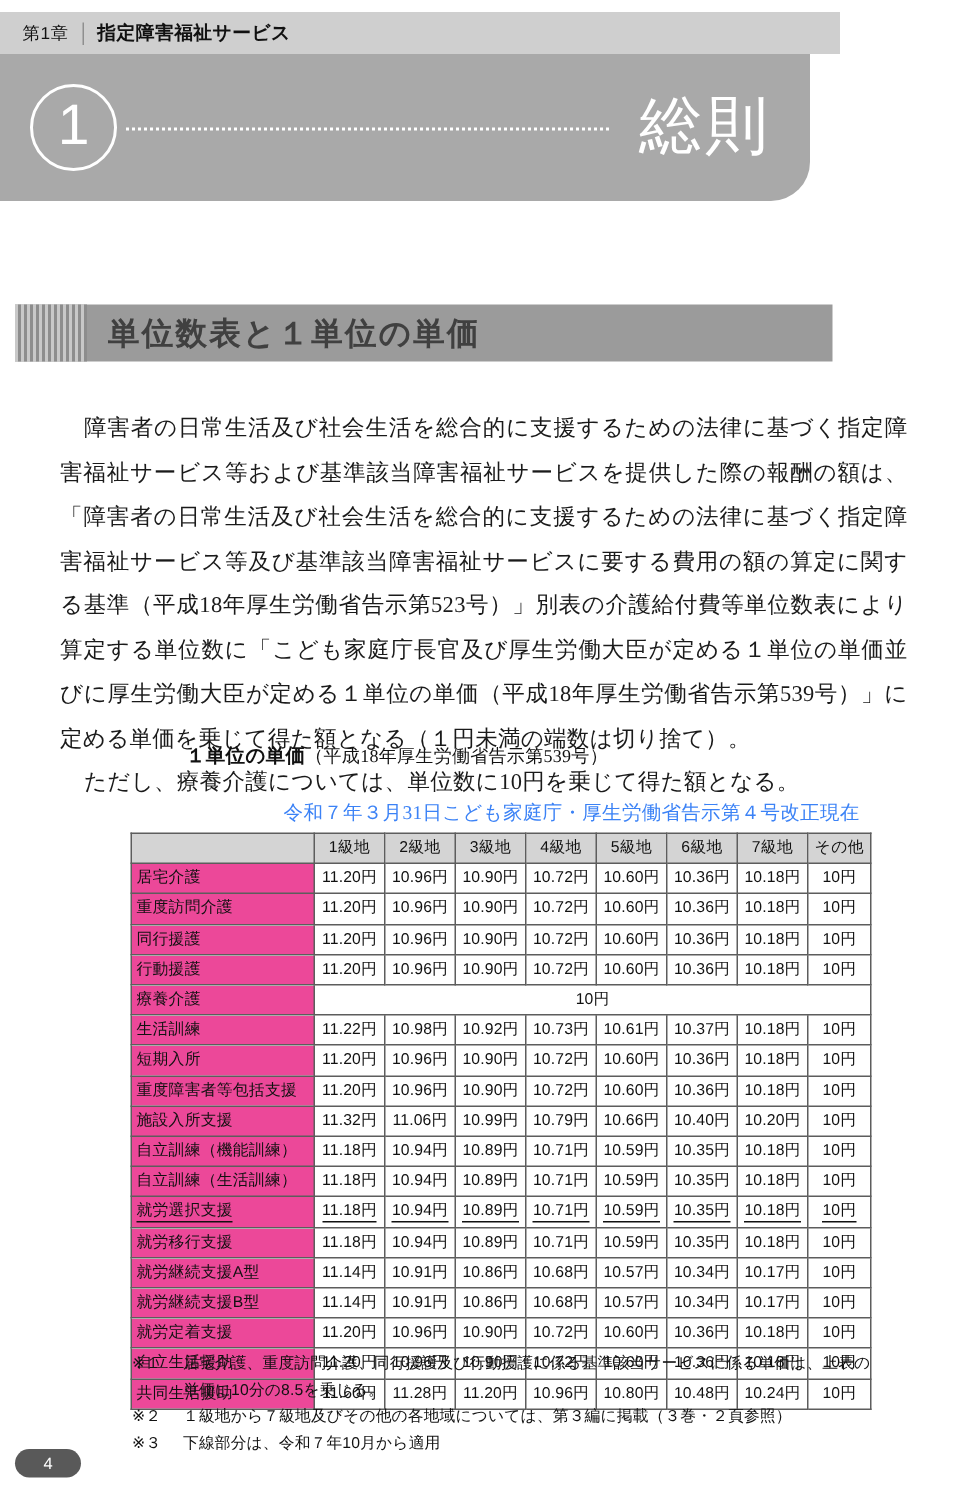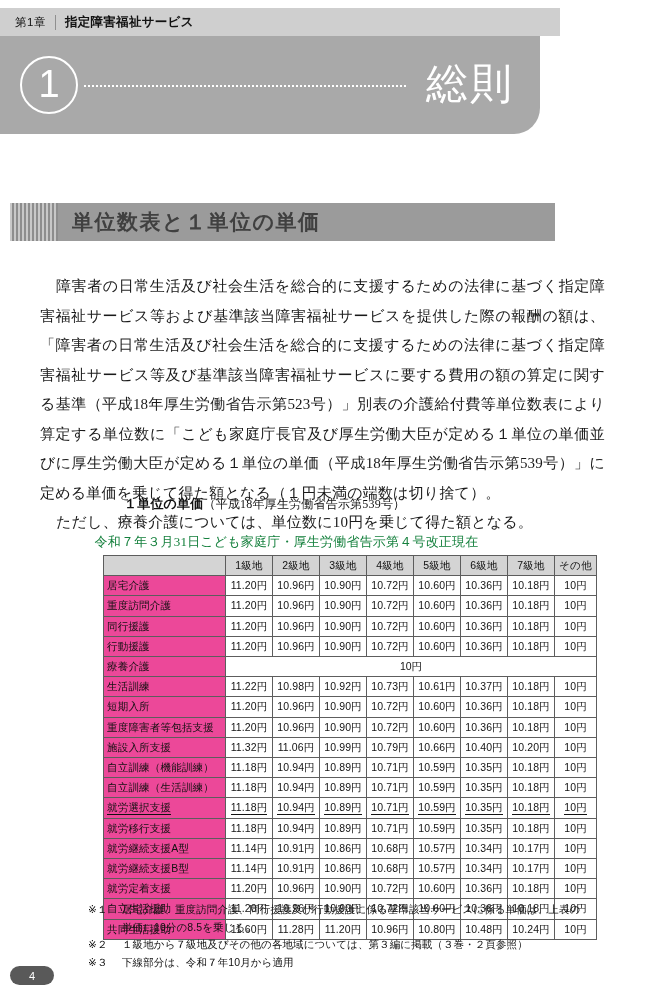--- a/index.html
+++ b/index.html
@@ -156,42 +156,41 @@
   .caption-line2 { padding-left: 10px; }
   .caption-note {
     font-family: "Liberation Serif", "DejaVu Serif", serif;
     font-weight: 400;
     font-size: 12px;
   }
   .table-asof {
     position: absolute;
     top: 533px;
     left: 0; right: 72px;
-    text-align: center;
+    text-align: right;
     font-family: "Liberation Serif", "DejaVu Serif", serif;
     font-size: 13px;
     letter-spacing: 0.2px;
-    color: #15803d;
+    color: #3b82f6;
   }
 
   
   .price-table-wrap {
     position: absolute;
     top: 555px;
     left: 87px;
     width: 485px;
   }
   table.price-table {
     border-collapse: collapse;
     width: 100%;
     font-family: "Liberation Sans", "DejaVu Sans", sans-serif;
     font-size: 10.5px;
     color: #111;
     table-layout: fixed;
-    margin-left: 16px;
   }
   table.price-table th,
   table.price-table td {
     border: 1px solid #5d5d5d;
     height: 19.2px;
     padding: 0 3px;
     line-height: 19.2px;
     white-space: nowrap;
     overflow: hidden;
   }

